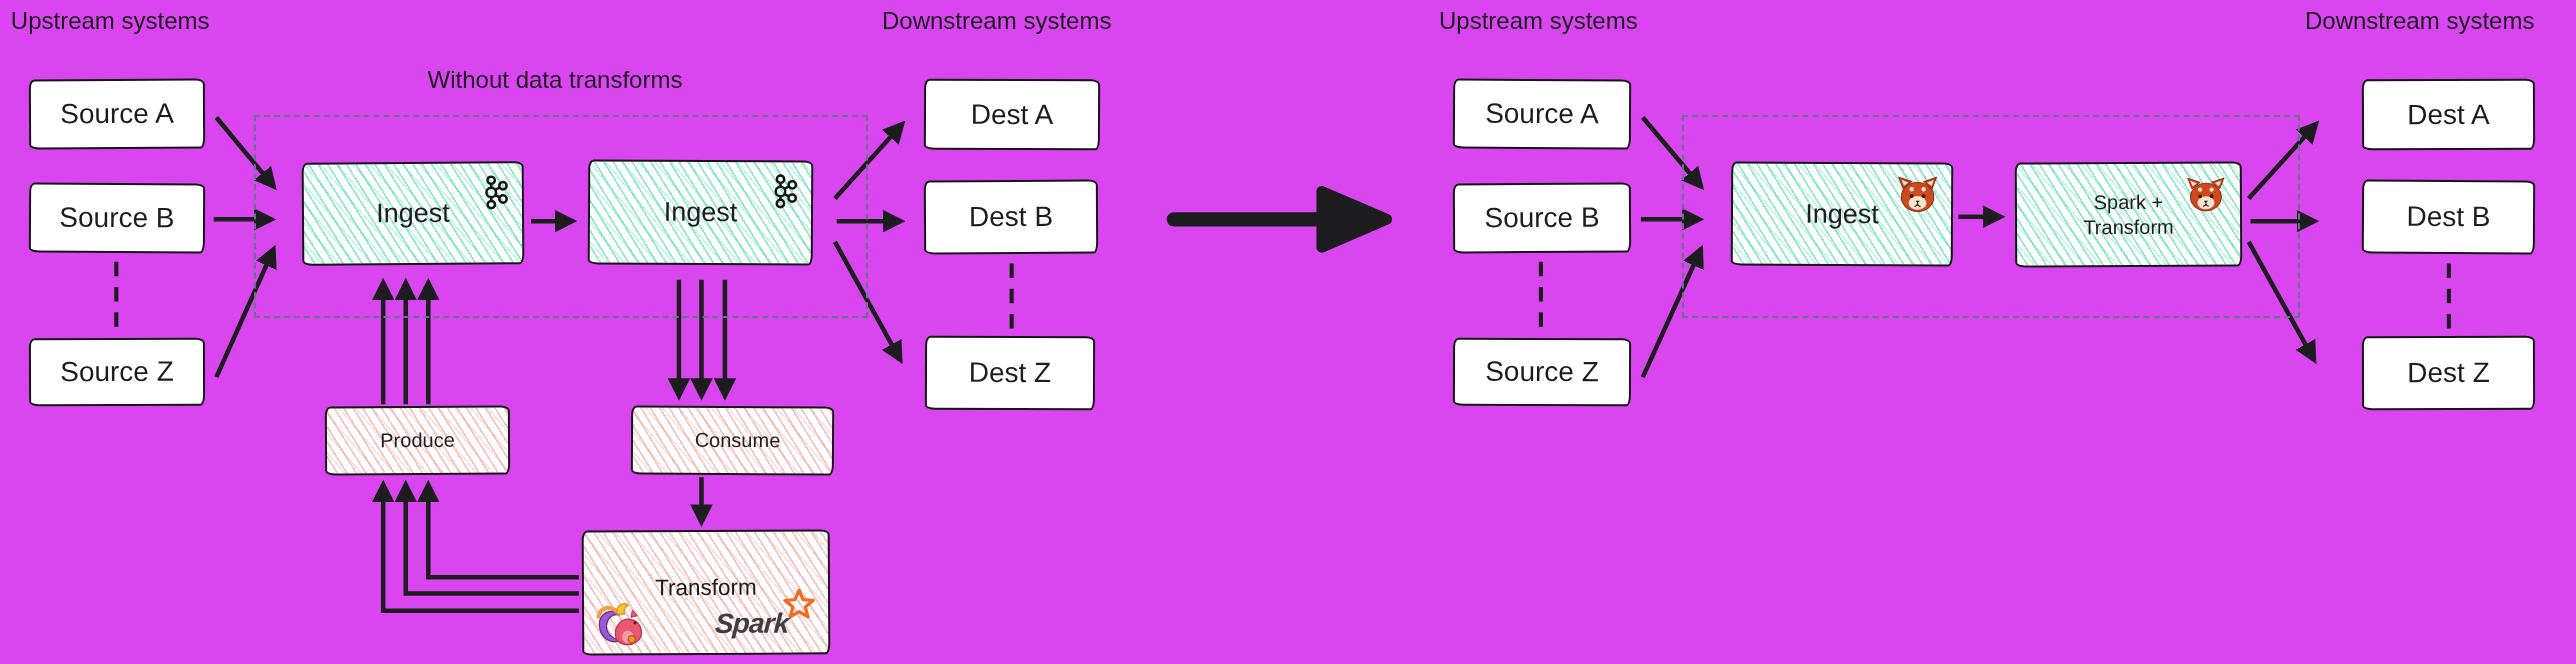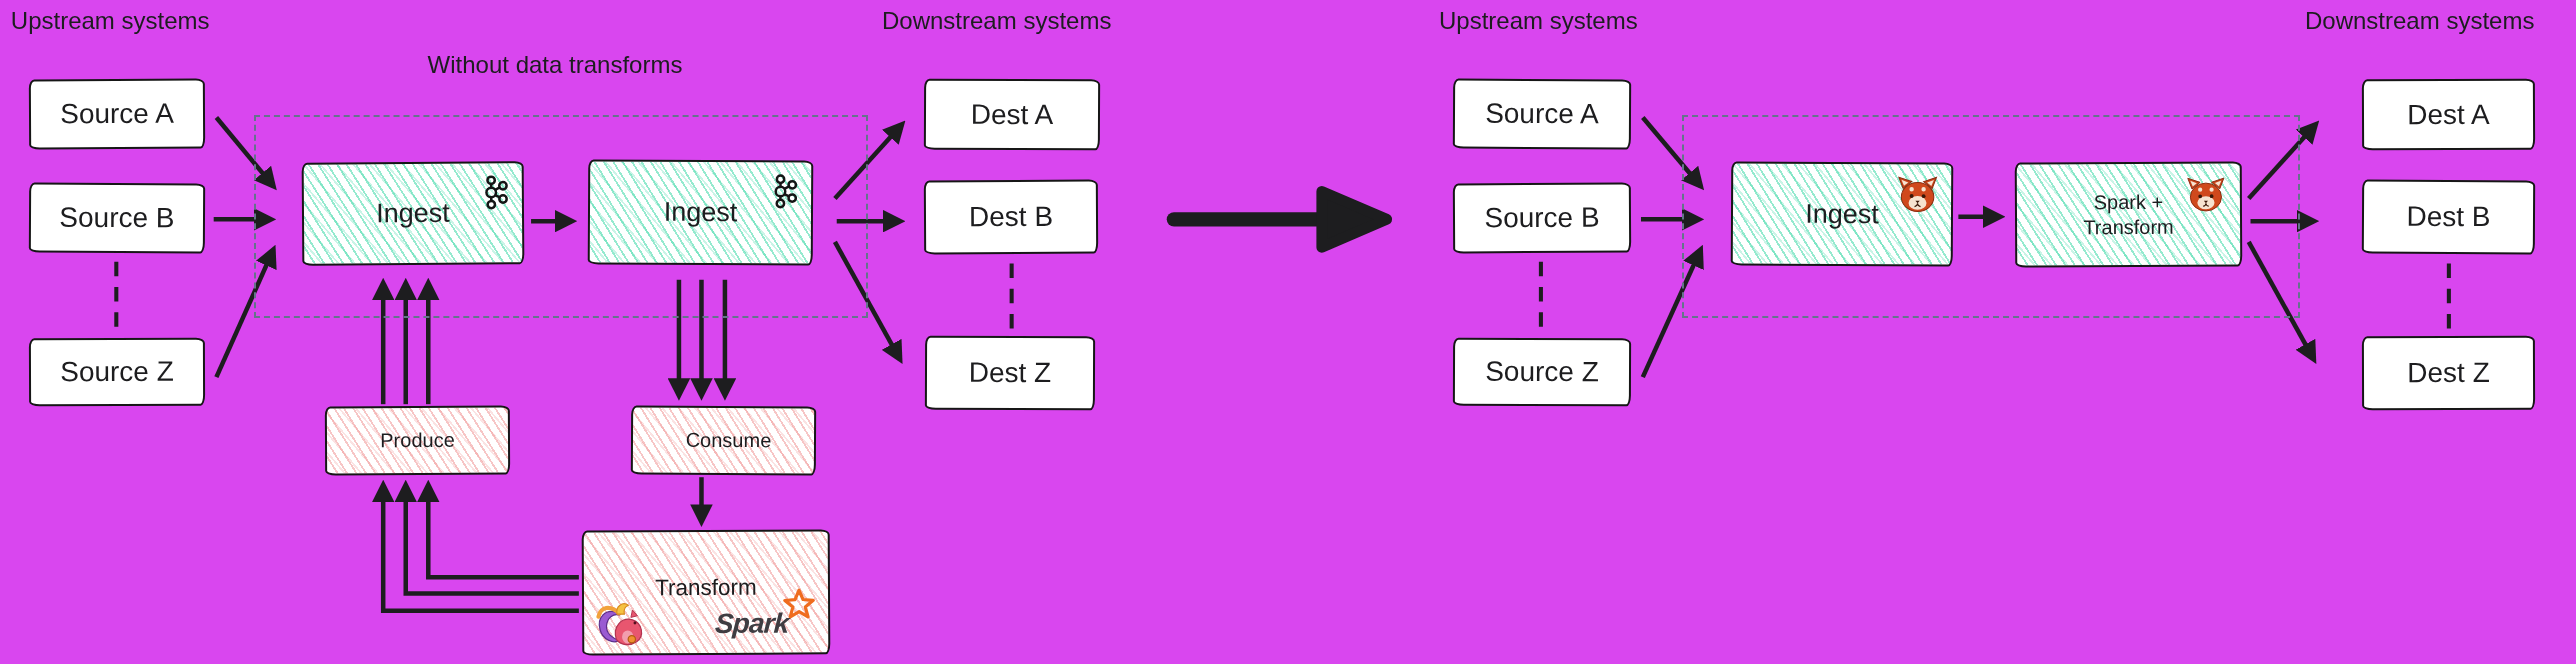--- a/index.html
+++ b/index.html
@@ -1,21 +1,21 @@
 <!DOCTYPE html>
 <html style="font-size:14.4px"><head>
 <meta charset="utf-8">
 <style>
   html,body{margin:0;padding:0;background:#ffffff;}
   .canvas{
     position:relative;width:2576px;height:665px;background:#d946ef;
     font-family:"Liberation Sans",sans-serif;color:#1d1d1f;overflow:hidden;
   }
   .lbl{position:absolute;font-size:24px;white-space:nowrap;}
-  .title{position:absolute;font-size:24px;text-align:center;white-space:nowrap;}
+  .title{position:absolute;font-size:24px;text-align:center;white-space:nowrap;margin-top:15px;}
   .box{
     position:absolute;box-sizing:border-box;border:2.7px solid #161616;background:#fff;
     display:flex;align-items:center;justify-content:center;text-align:center;
     border-radius:5.4px 9px 4.5px 10.8px / 9px 5.4px 10.8px 4.5px;
   }
   .plain{font-size:28px;}
   .hatch-green{
     background-image:
       repeating-linear-gradient(58deg, rgba(64,217,168,.55) 0 1.8px, rgba(0,0,0,0) 1.8px 8px),
       repeating-linear-gradient(50deg, rgba(64,217,168,.28) 0 1.8px, rgba(0,0,0,0) 1.8px 12.6px);
@@ -162,21 +162,21 @@
   <div class="box plain" style="left:924px;top:180px;width:174px;height:74px;transform:rotate(-0.3deg);">
       <span>Dest B</span>
     </div>
   <div class="box plain" style="left:925px;top:336px;width:170px;height:74px;transform:rotate(0.2deg);">
       <span>Dest Z</span>
     </div>
 
   <div class="box hatch-pink small-proc" style="left:325px;top:406px;width:185px;height:69px;transform:rotate(-0.3deg);">
       <span>Produce</span>
     </div>
-  <div class="box hatch-pink small-proc" style="left:631px;top:406px;width:185px;height:69px;transform:rotate(0.3deg);padding-left:10px;">
+  <div class="box hatch-pink small-proc" style="left:631px;top:406px;width:203px;height:69px;transform:rotate(0.3deg);padding-left:10px;">
       <span>Consume</span>
     </div>
 
   <div class="box hatch-pink" style="left:582px;top:530px;width:248px;height:125px;transform:rotate(-0.3deg);">
     <div class="transform-label">Transform</div>
 
     <svg class="flink" width="52" height="49" viewBox="0 0 64 58">
       <path d="M30,16 C12,8 2,22 6,36 C9,48 22,54 30,49 C21,47 13,40 14,31 C15,21 22,16 30,18 Z" fill="#9a5bd2" stroke="#5d2e8a" stroke-width="1.5"></path>
       <path d="M30,16 C18,5 7,8 4,20" stroke="#f2a23b" stroke-width="5" fill="none" stroke-linecap="round"></path>
       <path d="M27,17 C25,7 34,1 41,6 C36,8 35,12 36,17 Z" fill="#f5c242" stroke="#d98b1f" stroke-width="1.5"></path>

